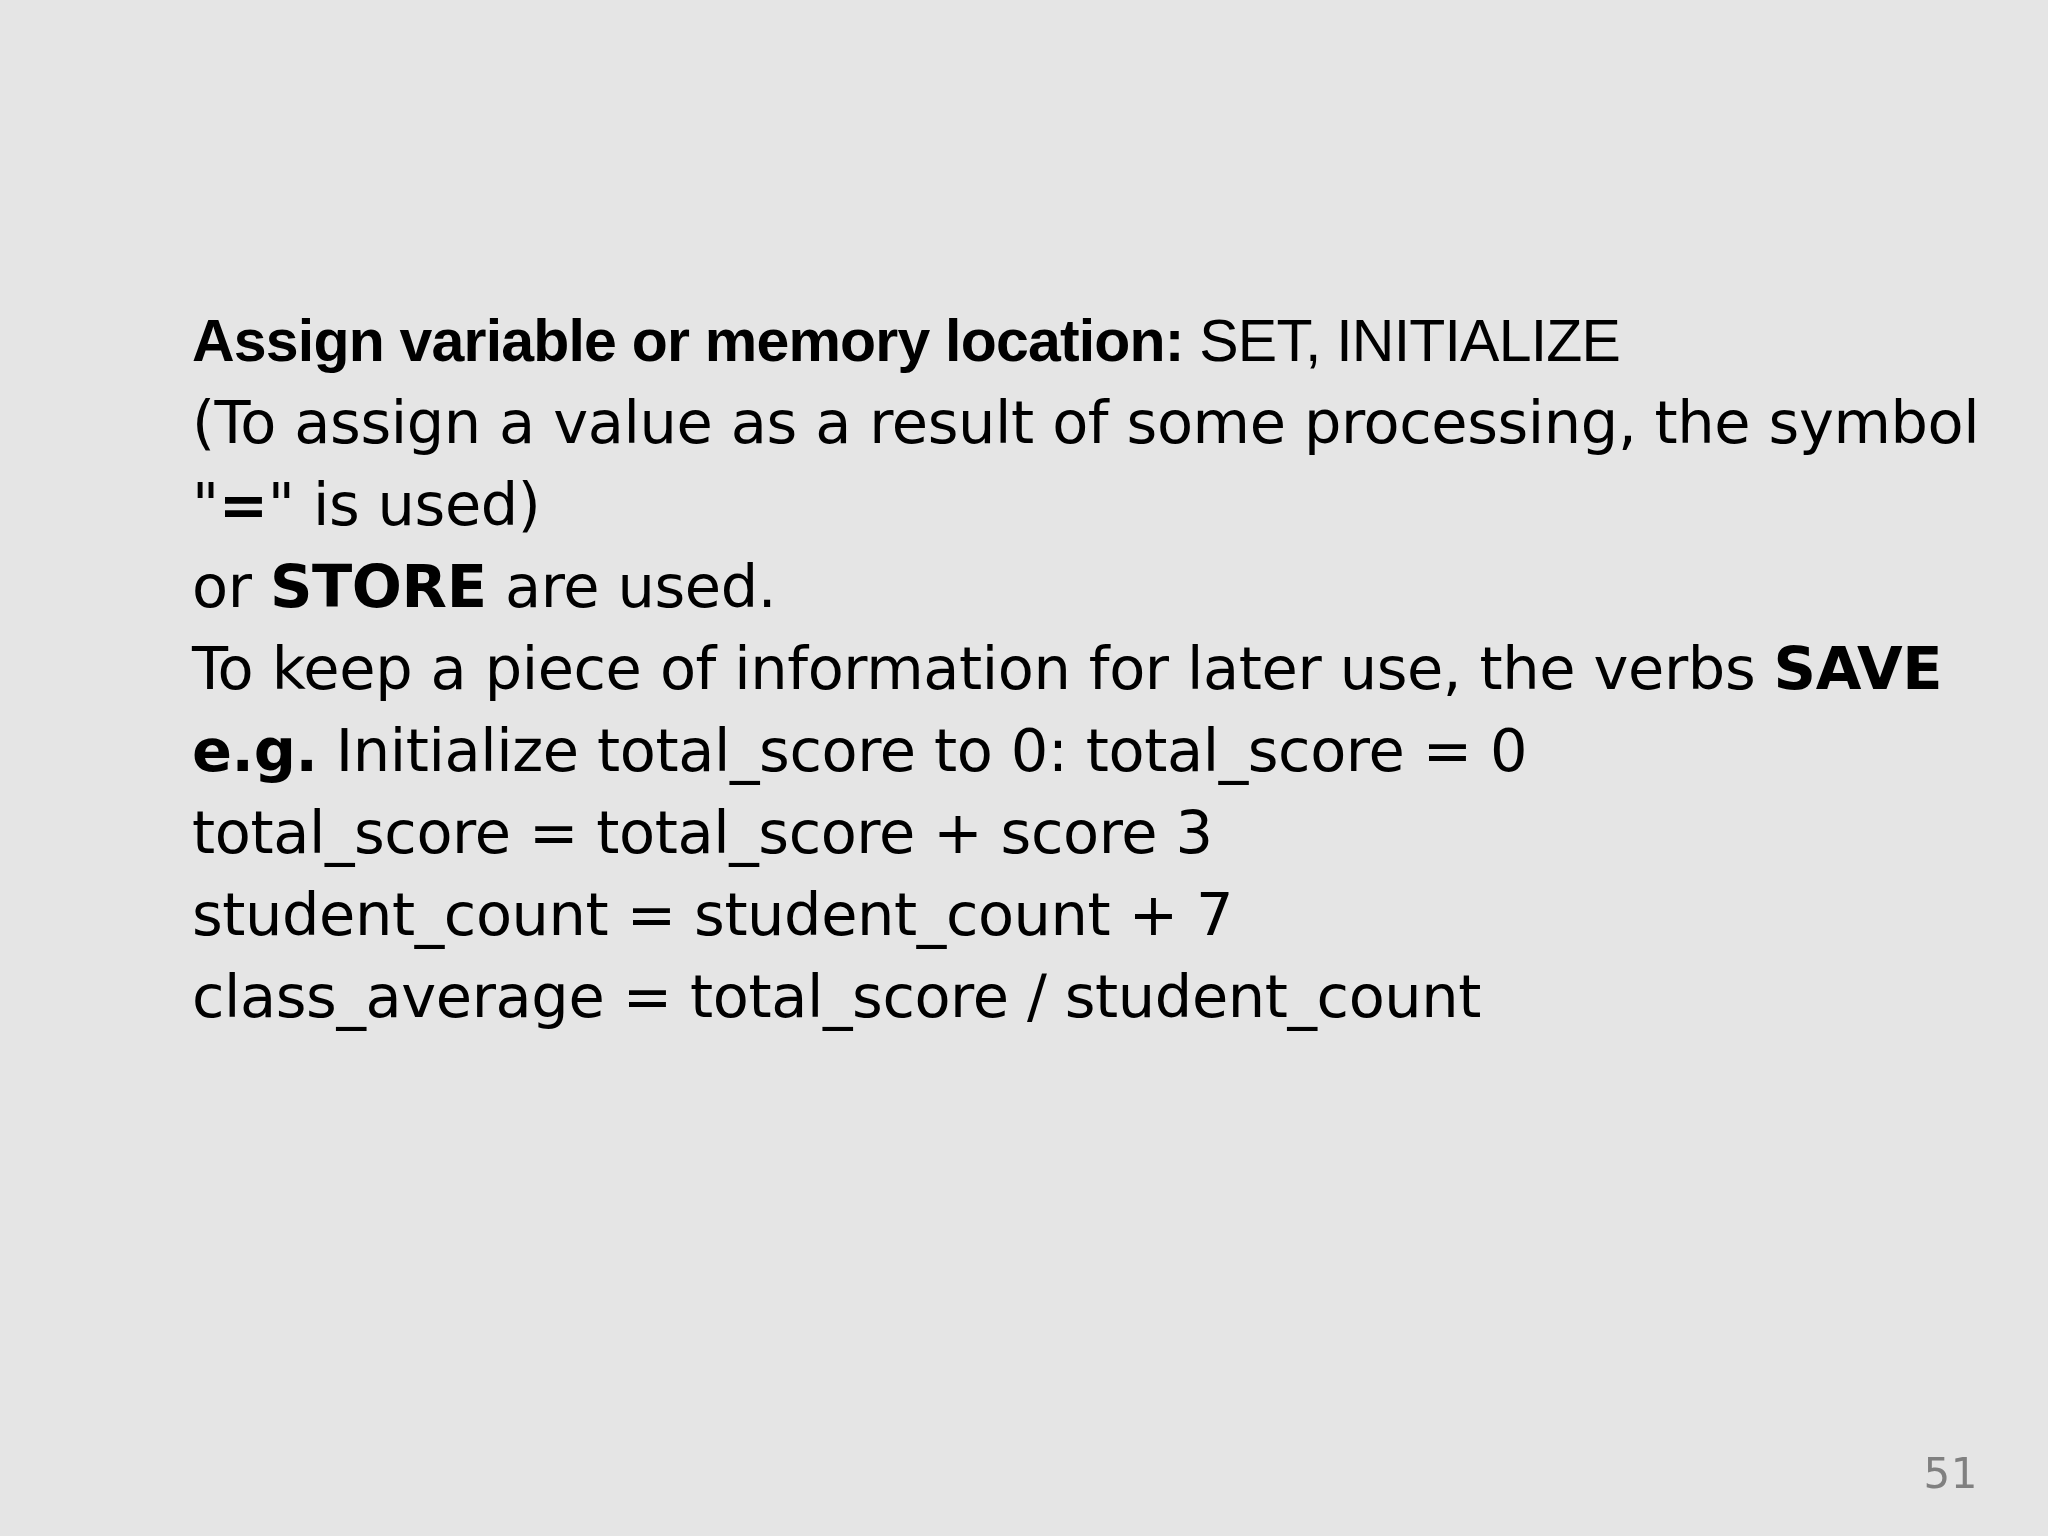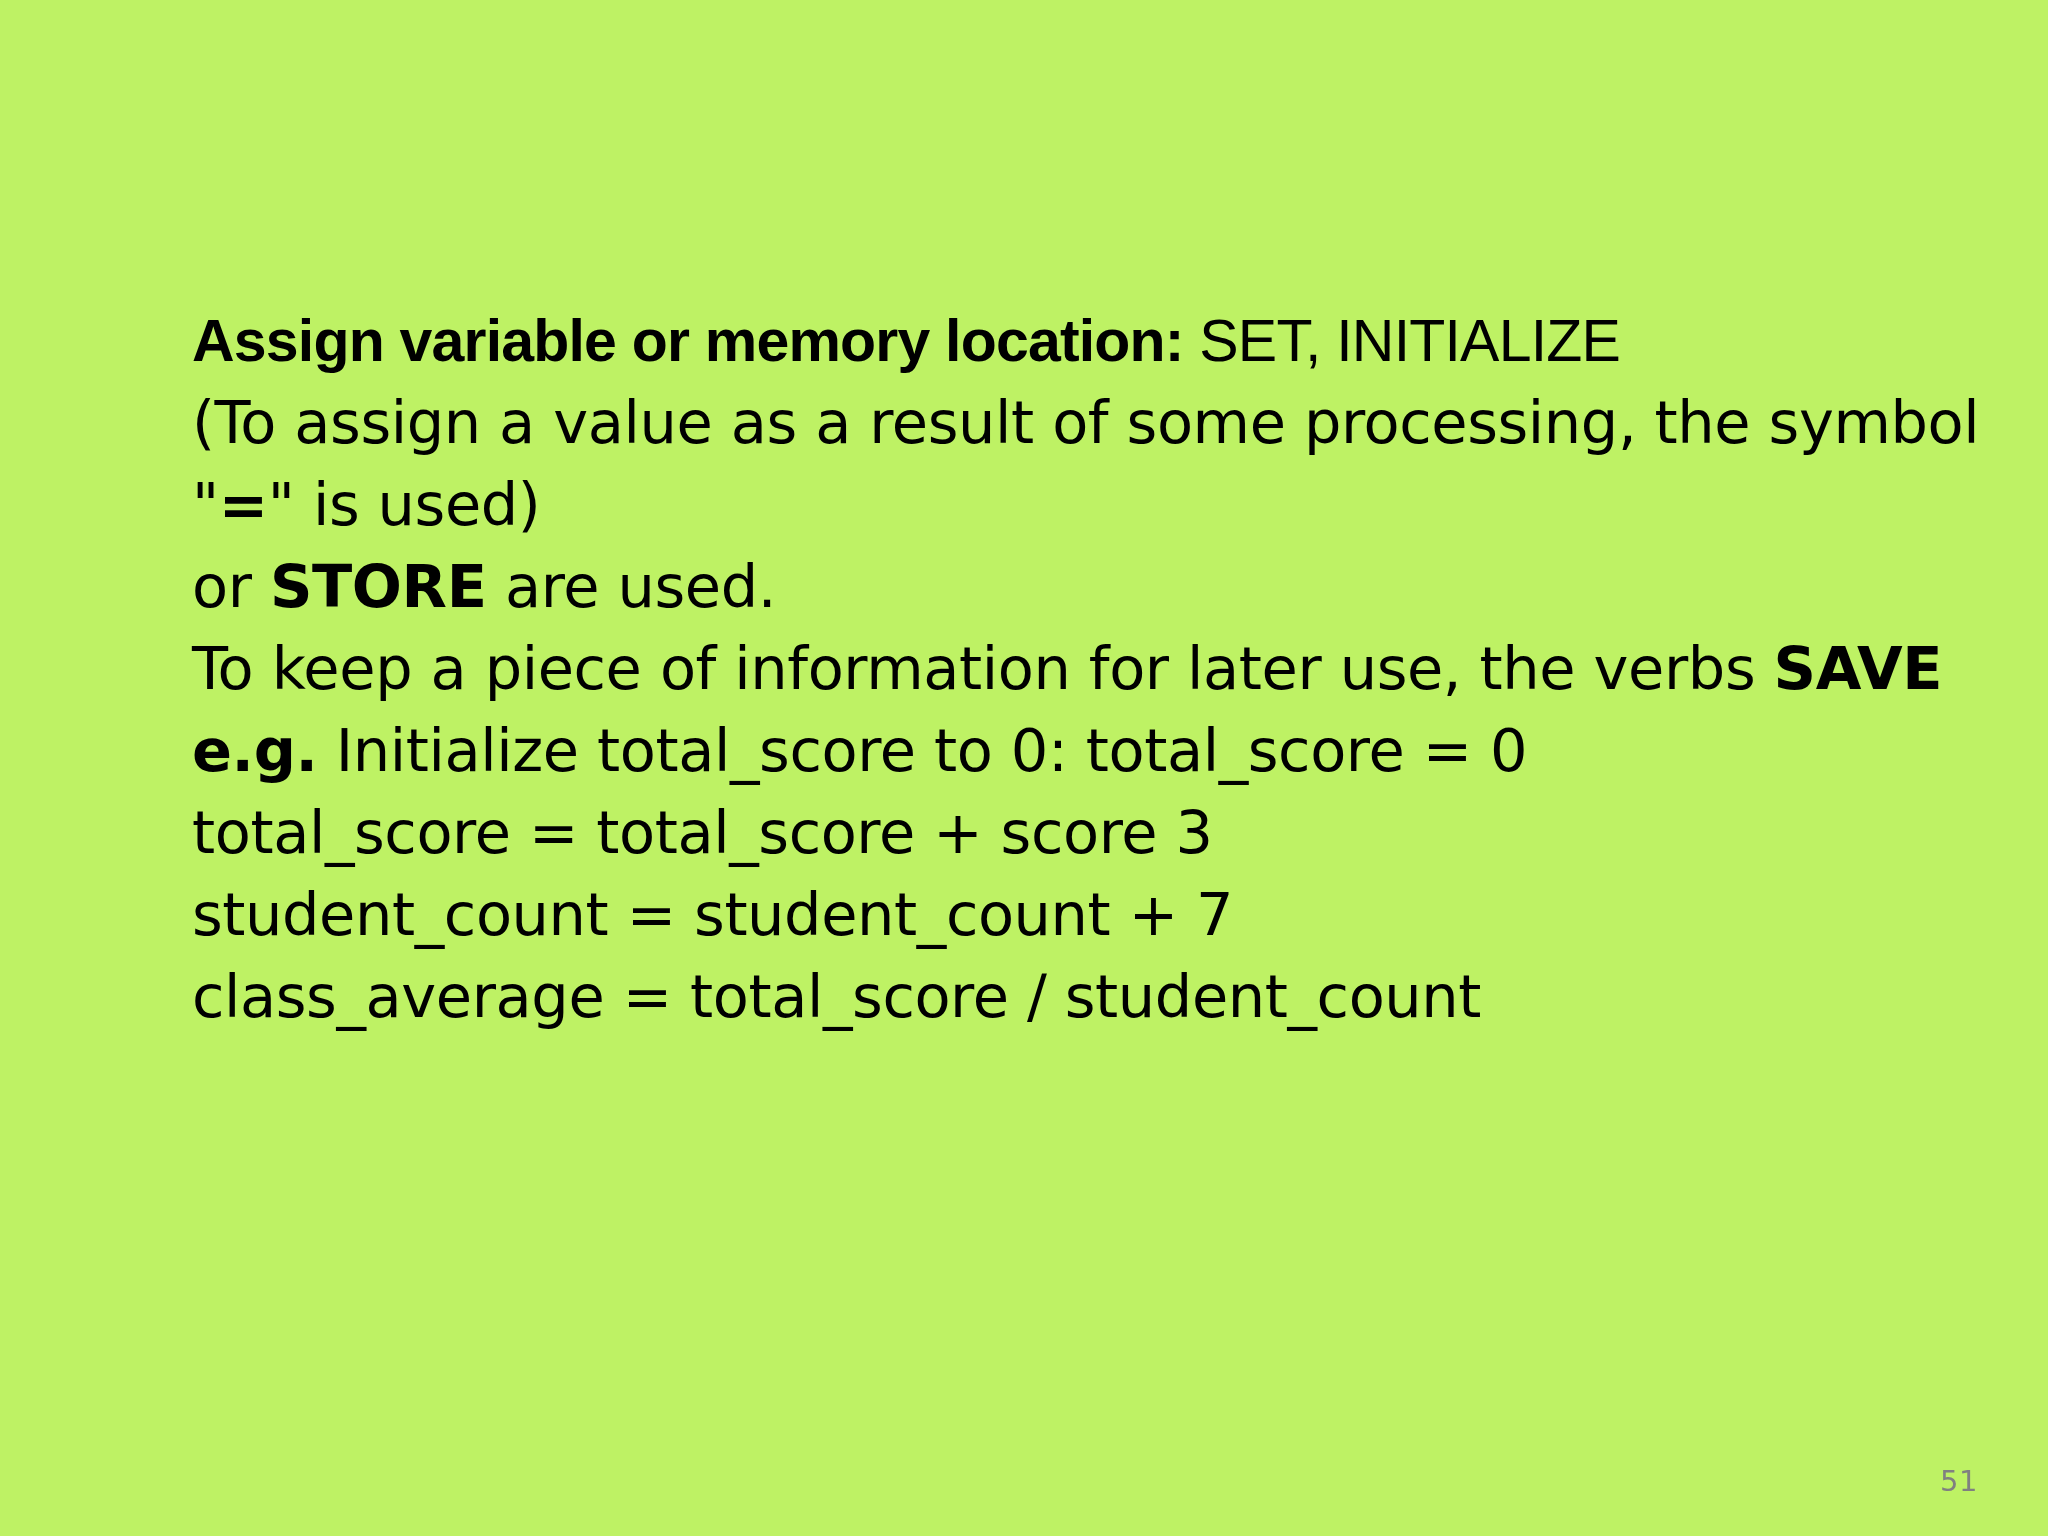--- a/index.html
+++ b/index.html
@@ -14,21 +14,21 @@
     position: relative;
     overflow: hidden;
     font-family: "Liberation Sans", sans-serif;
     color: #000000;
     -webkit-font-smoothing: antialiased;
   }
 
   #slide {
     position: absolute;
     inset: 0;
-    background: #bef264;
+    background: #e5e5e5;
   }
 
   #body-block {
     position: absolute;
     left: 192px;
     top: 300px;
     width: 1780px;
   }
 
   .line {
@@ -53,21 +53,21 @@
   }
 
   .b { font-weight: 700; }
   .r { font-weight: 400; }
 
   #page-number {
     position: absolute;
     right: 70px;
     bottom: 38px;
     font-family: "DejaVu Sans", sans-serif;
-    font-size: 29px;
+    font-size: 42px;
     color: #808080;
     letter-spacing: 0.5px;
   }
 </style>
 </head>
 <body>
 
 <div id="slide">
 
   <div id="body-block">

